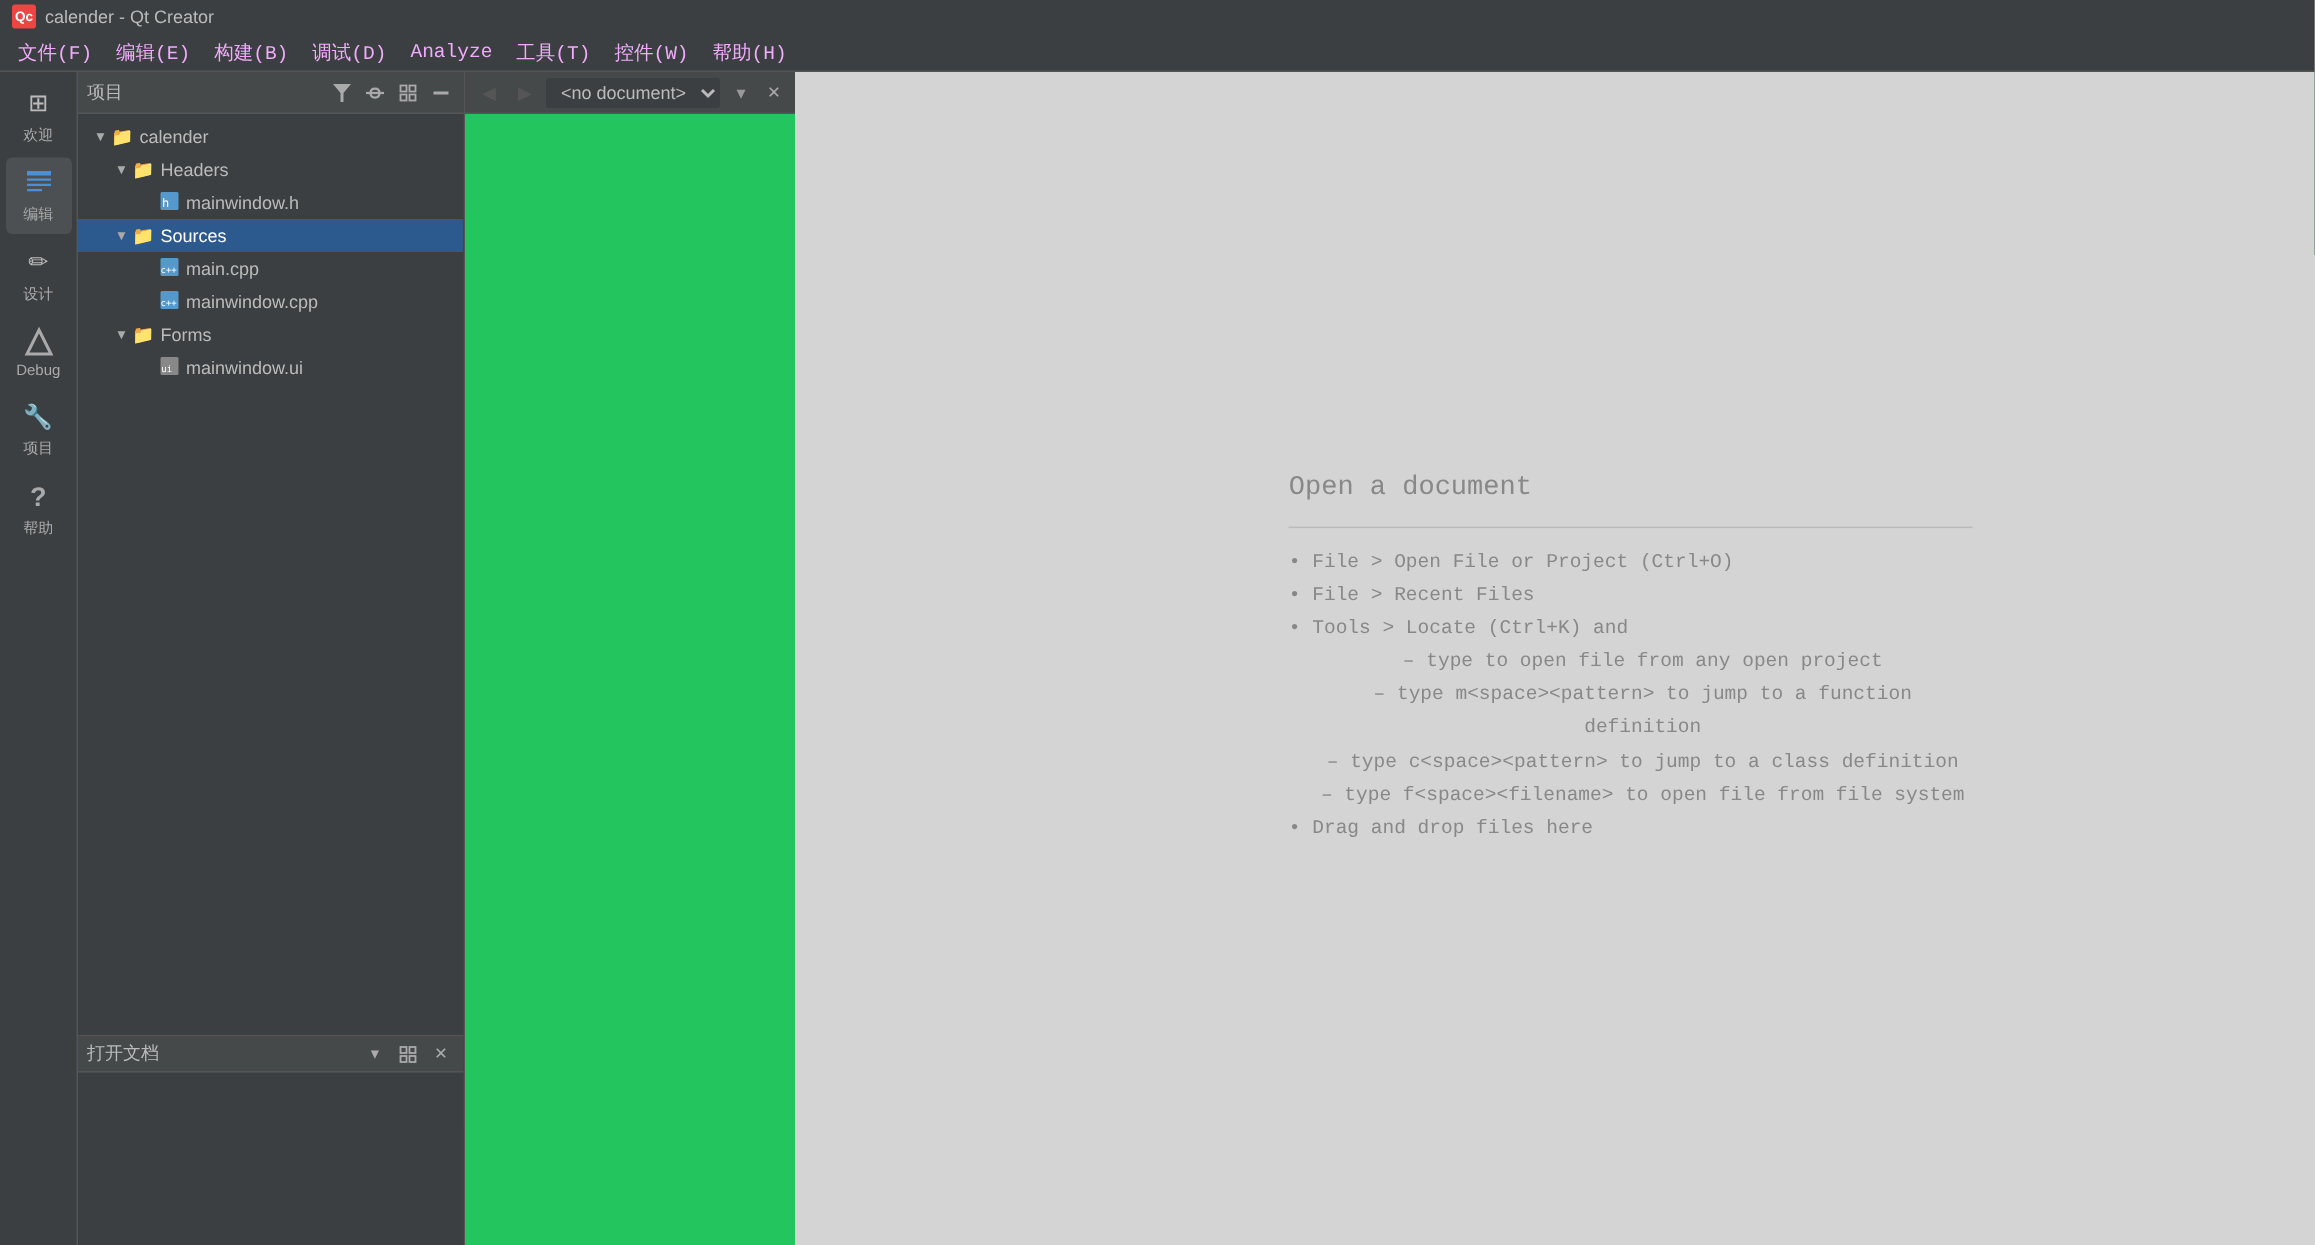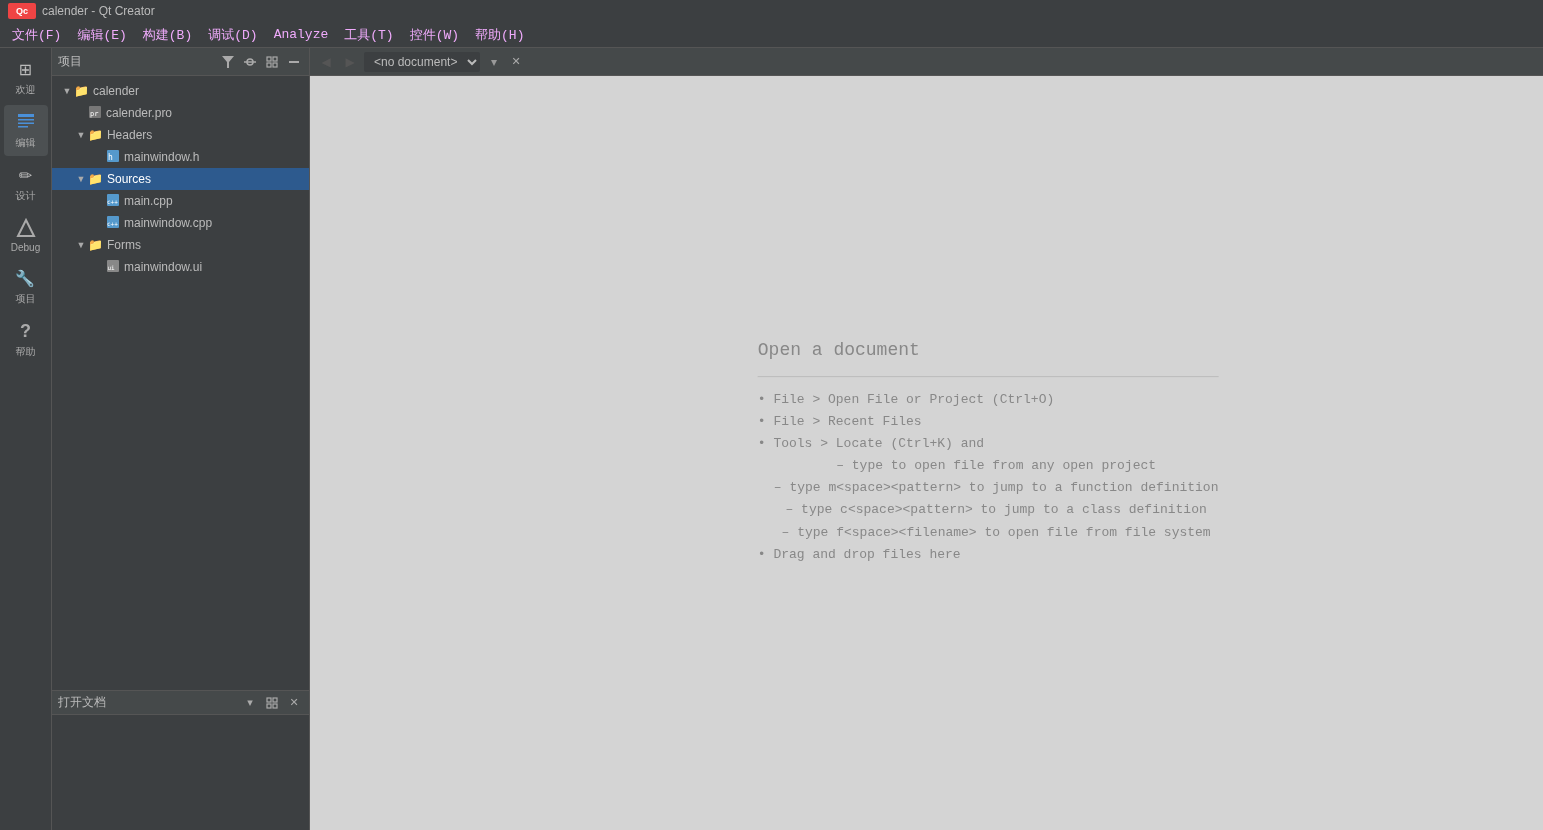--- a/index.html
+++ b/index.html
@@ -9,21 +9,21 @@
     #titlebar {
       height: 22px;
       background: #3c3f41;
       display: flex;
       align-items: center;
       padding: 0 8px;
       font-size: 12px;
       color: #bbbbbb;
     }
     #titlebar .logo {
-      width: 28px; height: 16px;
+      width: 16px; height: 16px;
       background: #ef4444;
       border-radius: 2px;
       margin-right: 6px;
       display: flex; align-items: center; justify-content: center;
       font-size: 9px; font-weight: bold; color: white;
     }
 
     
     #menubar {
       height: 26px;
@@ -161,21 +161,20 @@
     #bottom-panel-content {
       flex: 1;
       background: #3c3f41;
     }
 
     
     #editor-area {
       flex: 1;
       background: #22c55e;
       display: flex;
-      flex-direction: column;
     }
     #editor-toolbar {
       height: 28px;
       background: #45494a;
       display: flex;
       align-items: center;
       padding: 0 6px;
       gap: 4px;
       border-bottom: 1px solid #555;
     }
@@ -348,31 +347,20 @@
 
     <div id="file-tree">
 
       <div class="tree-item">
         <span class="tree-indent" style="width:4px;display:inline-block;"></span>
         <span class="tree-arrow">▼</span>
         <span class="tree-icon folder-icon">📁</span>
         <span>calender</span>
       </div>
 
-      <div class="tree-item">
-        <span class="tree-indent" style="width:18px;display:inline-block;"></span>
-        <span class="tree-arrow" style="width:14px;"></span>
-        <span class="tree-icon file-icon-pro">
-          <svg width="14" height="14" viewBox="0 0 14 14">
-              <rect x="1" y="1" width="12" height="12" rx="1" fill="#777"></rect>
-              <text x="2" y="11" font-size="7" fill="white" font-family="monospace">pr</text>
-            </svg>
-        </span>
-        <span>calender.pro</span>
-      </div>
 
       <div class="tree-item">
         <span class="tree-indent" style="width:18px;display:inline-block;"></span>
         <span class="tree-arrow">▼</span>
         <span class="tree-icon folder-icon">📁</span>
         <span>Headers</span>
       </div>
 
       <div class="tree-item">
         <span class="tree-indent" style="width:36px;display:inline-block;"></span>

